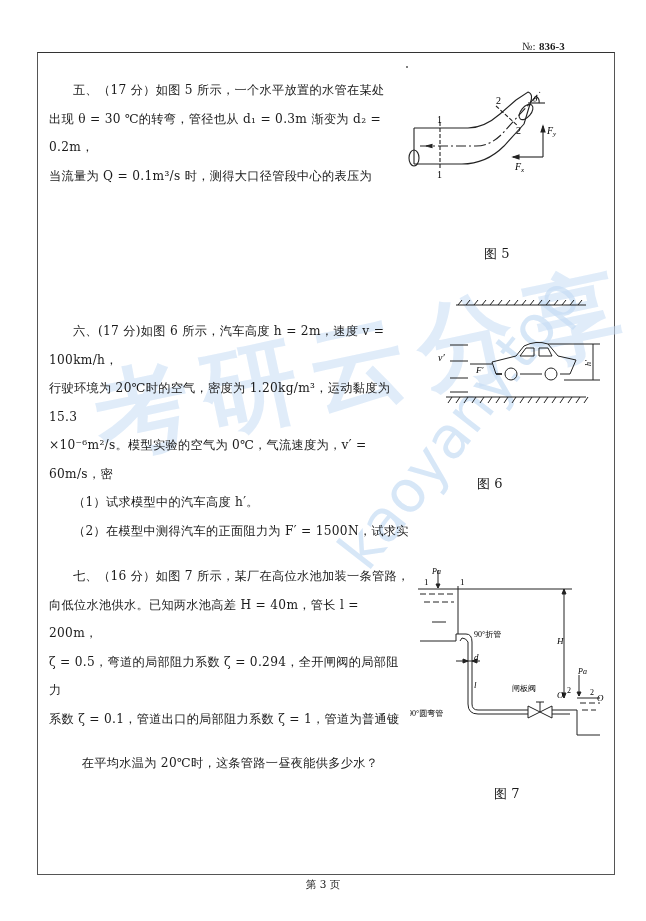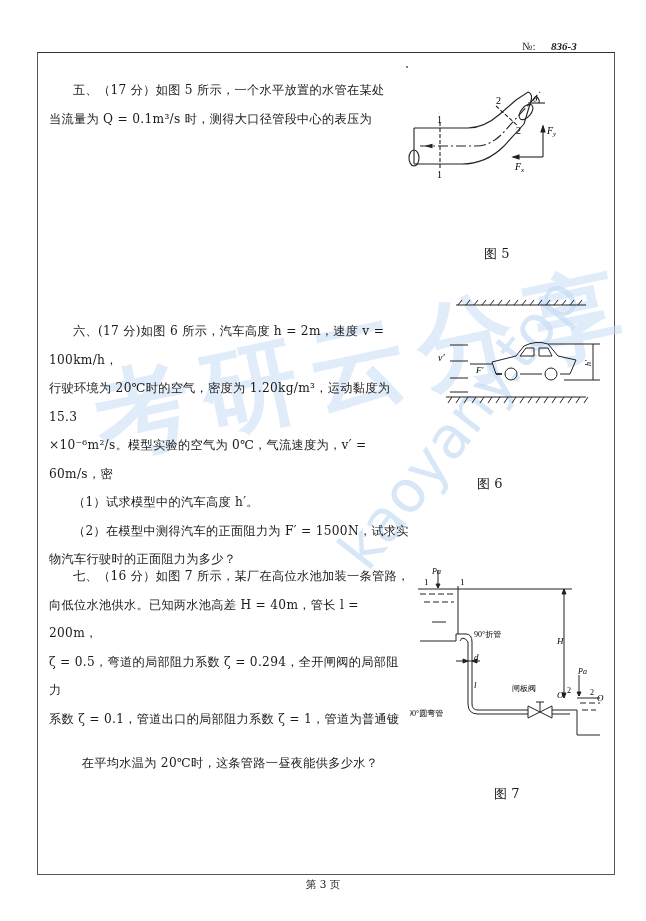--- a/index.html
+++ b/index.html
@@ -1,20 +1,20 @@
 <!DOCTYPE html>
 <html><head>
 <meta charset="utf-8">
 <style>
   html, body { margin:0; padding:0; background:#ffffff; }
   body { width:646px; height:921px; position:relative; overflow:hidden;
          font-family:"DejaVu Serif","Liberation Serif",serif; color:#1a1a1a; }
   .serial { position:absolute; top:40px; left:522px; font-size:11px; }
   .serial .no { font-family:"Liberation Serif",serif; }
-  .serial .val { font-style:italic; font-weight:bold; margin-left:12px; font-family:"Liberation Serif",serif; }
+  .serial .val { font-weight:bold; font-family:"Liberation Serif",serif; }
   .frame { position:absolute; left:37px; top:52px; width:578px; height:823px;
            border:1px solid #555; border-top:1.5px solid #333; box-sizing:border-box; }
   .para { position:absolute; font-size:12.2px; line-height:28.5px; letter-spacing:0.3px; }
   .indent { text-indent:24px; }
   .cap { position:absolute; font-size:13px;margin-top:47px; }
   .footer { position:absolute; top:878px; left:0; width:646px; text-align:center; font-size:10.5px; }
   .wm { position:absolute; pointer-events:none; color:#c7ddf5; opacity:0.8; font-family:"DejaVu Sans",sans-serif; }
   svg text { font-family:"Liberation Serif",serif; }
   .dot { position:absolute; width:2px; height:2px; background:#555; border-radius:1px; }
 </style>
@@ -27,20 +27,21 @@
 </div>
 
 <div class="frame"></div>
 <div class="dot" style="left:406px;top:66px;"></div>
 
 <div class="wm" style="left:90px;top:300px;font-size:96px;transform:rotate(-12deg);letter-spacing:14px;font-weight:bold;opacity:0.55;">考研云分享</div>
 <div class="wm" style="left:325px;top:540px;font-size:58px;transform:rotate(-52deg);transform-origin:left top;opacity:0.7;">kaoyany.top</div>
 
 <div class="para" style="left:49px;top:76px;width:360px;">
   <div class="indent">五、（17 分）如图 5 所示，一个水平放置的水管在某处</div>
+  <div>出现 θ = 30 ℃的转弯，管径也从 d₁ = 0.3m 渐变为 d₂ = 0.2m，</div>
   <div>当流量为 Q = 0.1m³/s 时，测得大口径管段中心的表压为</div>
 </div>
 
 <svg style="position:absolute;left:400px;top:70px;" width="200" height="150" viewBox="0 0 200 150">
   <g stroke="#222" stroke-width="1.1" fill="none">
     <path d="M14 58 L68 58 Q84 58 100 44 L116 30"></path>
     <path d="M14 94 L62 94 Q86 94 104 76 L124 54"></path>
     <ellipse cx="14" cy="88" rx="5" ry="8"></ellipse>
     <line x1="14" y1="58" x2="14" y2="94"></line>
     <path d="M116 30 L128 22 Q134 24 130 34 L124 54"></path>
@@ -66,21 +67,20 @@
   <text x="115" y="100" font-size="10" font-style="italic"><tspan>F</tspan><tspan font-size="7" dy="2">x</tspan></text>
 </svg>
 <div class="cap" style="left:484px;top:198px;">图 5</div>
 
 <div class="para" style="left:49px;top:274px;width:364px;margin-top:43px;">
   <div class="indent">六、(17 分)如图 6 所示，汽车高度 h = 2m，速度 v = 100km/h，</div>
   <div>行驶环境为 20℃时的空气，密度为 1.20kg/m³，运动黏度为 15.3</div>
   <div>×10⁻⁶m²/s。模型实验的空气为 0℃，气流速度为，v′ = 60m/s，密</div>
   <div class="indent">（1）试求模型中的汽车高度 h′。</div>
   <div class="indent">（2）在模型中测得汽车的正面阻力为 F′ = 1500N，试求实</div>
-  <div>物汽车行驶时的正面阻力为多少？</div>
 </div>
 
 <svg style="position:absolute;left:436px;top:300px;" width="170" height="110" viewBox="0 0 170 110">
   <g stroke="#222" stroke-width="1" fill="none">
     <line x1="20" y1="5" x2="150" y2="5"></line>
     <path d="M22 5 l4 -5 M30 5 l4 -5 M38 5 l4 -5 M46 5 l4 -5 M54 5 l4 -5 M62 5 l4 -5 M70 5 l4 -5 M78 5 l4 -5 M86 5 l4 -5 M94 5 l4 -5 M102 5 l4 -5 M110 5 l4 -5 M118 5 l4 -5 M126 5 l4 -5 M134 5 l4 -5 M142 5 l4 -5"></path>
     <line x1="10" y1="97" x2="150" y2="97"></line>
     <path d="M12 103 l4 -6 M20 103 l4 -6 M28 103 l4 -6 M36 103 l4 -6 M44 103 l4 -6 M52 103 l4 -6 M60 103 l4 -6 M68 103 l4 -6 M76 103 l4 -6 M84 103 l4 -6 M92 103 l4 -6 M100 103 l4 -6 M108 103 l4 -6 M116 103 l4 -6 M124 103 l4 -6 M132 103 l4 -6 M140 103 l4 -6 M148 103 l4 -6"></path>
     <line x1="14" y1="45" x2="32" y2="45"></line>
     <line x1="14" y1="61" x2="32" y2="61"></line>

